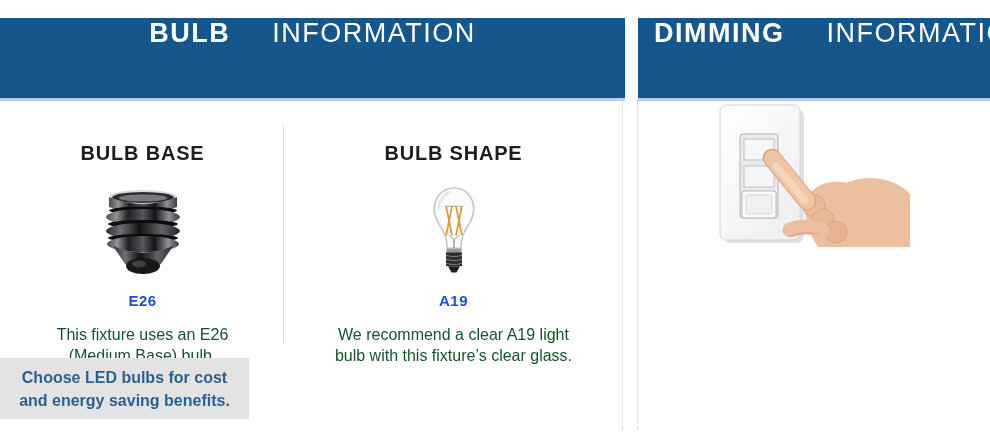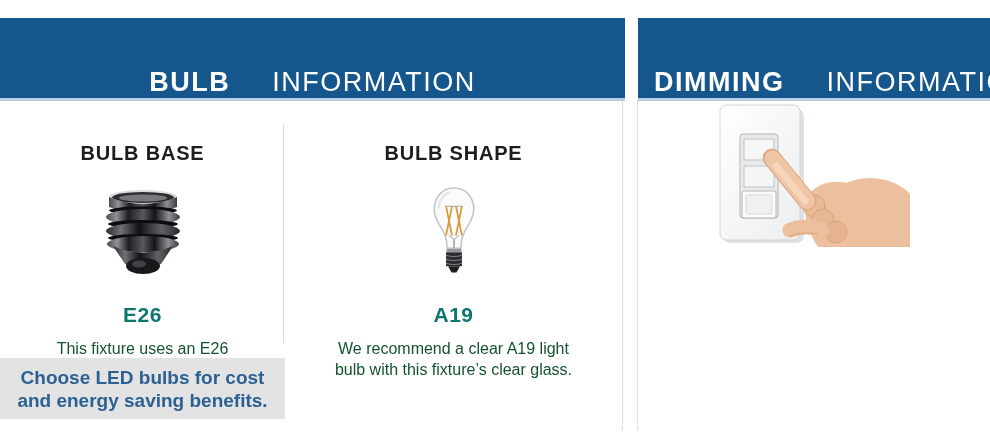--- a/index.html
+++ b/index.html
@@ -4,21 +4,21 @@
 <style>
   html,body { margin:0; padding:0; background:#ffffff; }
   .canvas {
     position:relative; width:990px; height:446px; background:#ffffff;
     font-family:"Liberation Sans", sans-serif; overflow:hidden;
   }
   
   .bar {
     position:absolute; top:18px; height:80px; background:#15568d;
     border-bottom:3px solid #b3d0e7; box-sizing:content-box;
-    display:flex; align-items:flex-end; justify-content:center;
+    display:flex; align-items:flex-start; justify-content:center;
     color:#ffffff; font-size:27px; letter-spacing:1.5px; white-space:nowrap;
   }
   .bar-left  { left:0;    width:625px; }
   .bar-right { left:638px; width:408px; }
   .bar .bar-bold { font-weight:bold; margin-right:10px; }
   .bar .bar-reg  { font-weight:normal;margin-left:32px; }
 
   
   .col { position:absolute; top:98px; text-align:center; }
   .col-base  { left:0;    width:285px; }
@@ -29,32 +29,32 @@
     margin:0; padding-top:44px; font-size:20px; line-height:22px;
     font-weight:bold; color:#1d1d1f; letter-spacing:0.8px;
   }
   .figure {
     margin-top:20px; height:100px;
     display:flex; align-items:center; justify-content:center;
   }
   .fig-dim { position:relative; height:149px; margin-top:2px; display:block; }
   .fig-dim svg { position:absolute; left:72px; top:2px; }
 
-  .size-label { margin-top:20px; font-size:21px; line-height:21px; font-weight:bold; color:#0f766e; letter-spacing:0.5px; }
+  .size-label { margin-top:6px; font-size:15px; line-height:21px; font-weight:bold; color:#1d4ed8; letter-spacing:0.5px; }
   .desc {
     margin:14px 0 0; font-size:16px; line-height:20.5px; color:#14532d;
     white-space:pre-line;
   }
   .col-dim .desc { margin-top:12px; }
 
   
   .note {
-    position:absolute; left:0; top:358px; width:285px; height:61px;
+    position:absolute; left:0; top:358px; width:249px; height:61px;
     background:#e3e3e3; display:flex; align-items:center; justify-content:center;
-    text-align:center; color:#2c6193; font-weight:bold; font-size:19px;
+    text-align:center; color:#2c6193; font-weight:bold; font-size:16px;
     line-height:23px; white-space:pre-line;
   }
 
   
   .divider-solid { position:absolute; left:283px; top:125px; width:1px; height:218px; background:#d9d9d9; }
   .divider-dotted { position:absolute; top:100px; height:330px; width:0; border-left:1px dotted #c7c8ca; }
   .dotted-a { left:622px; }
   .dotted-b { left:637px; }
 </style>
 </head>

